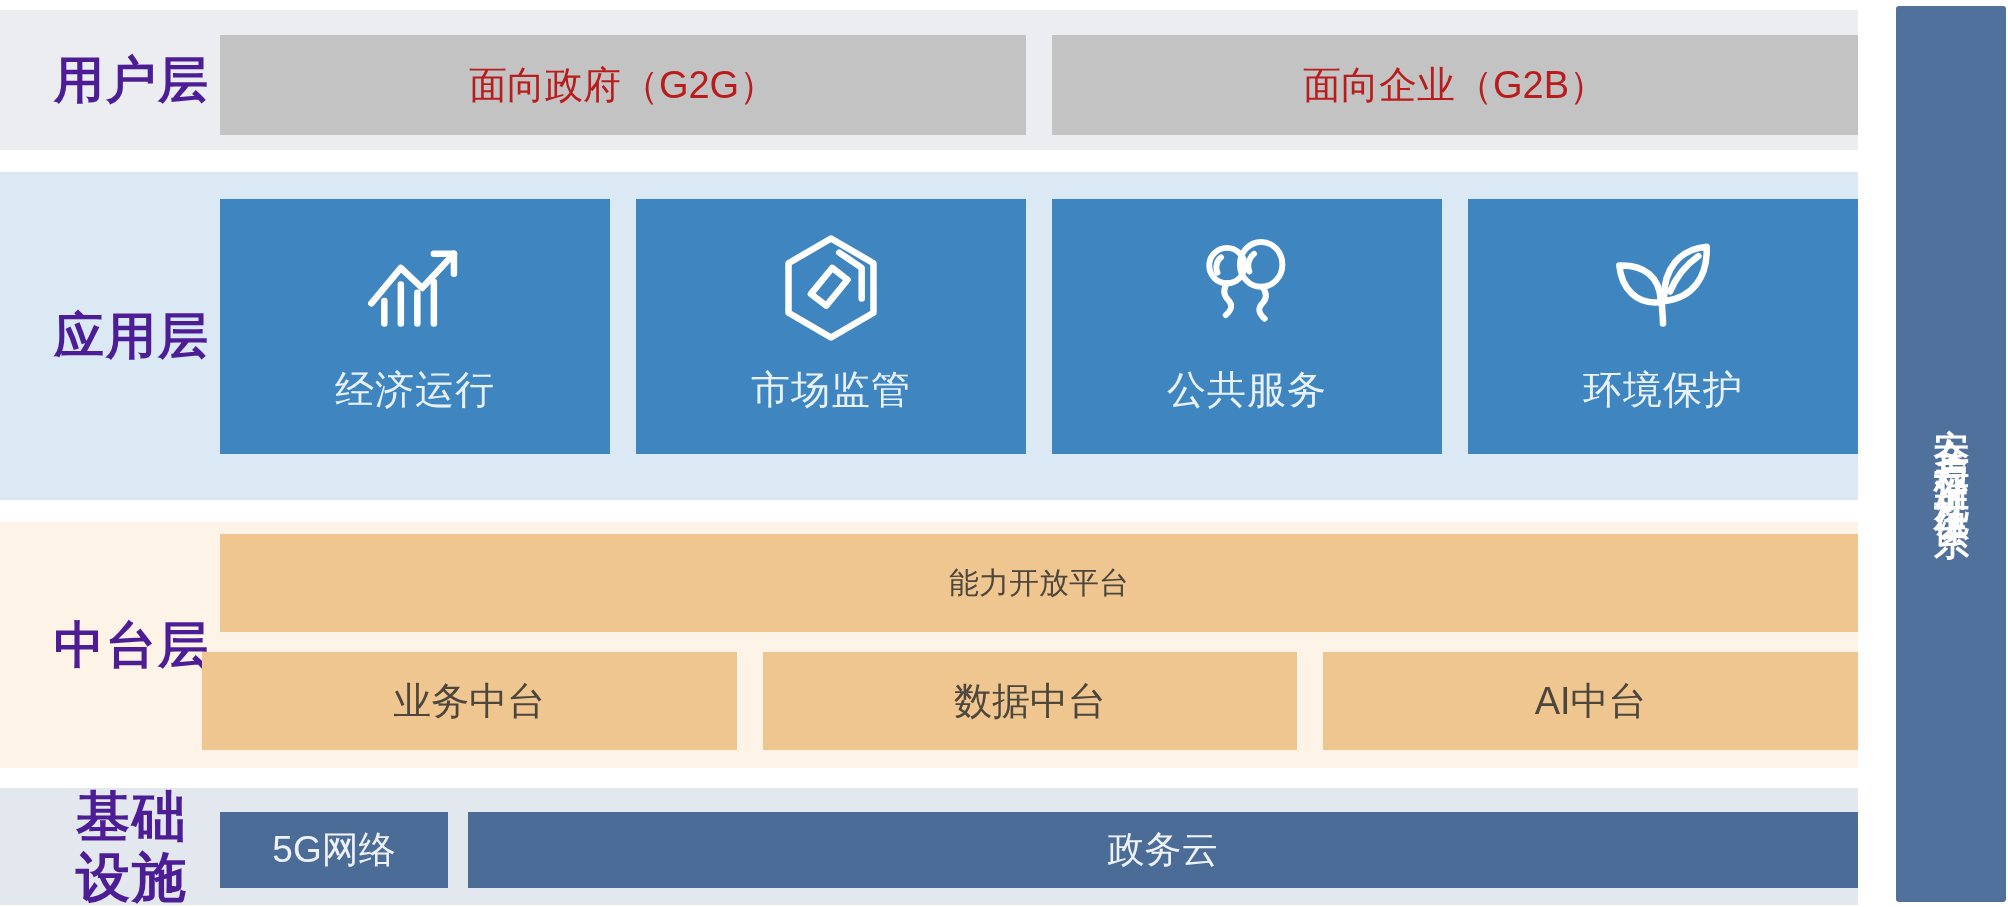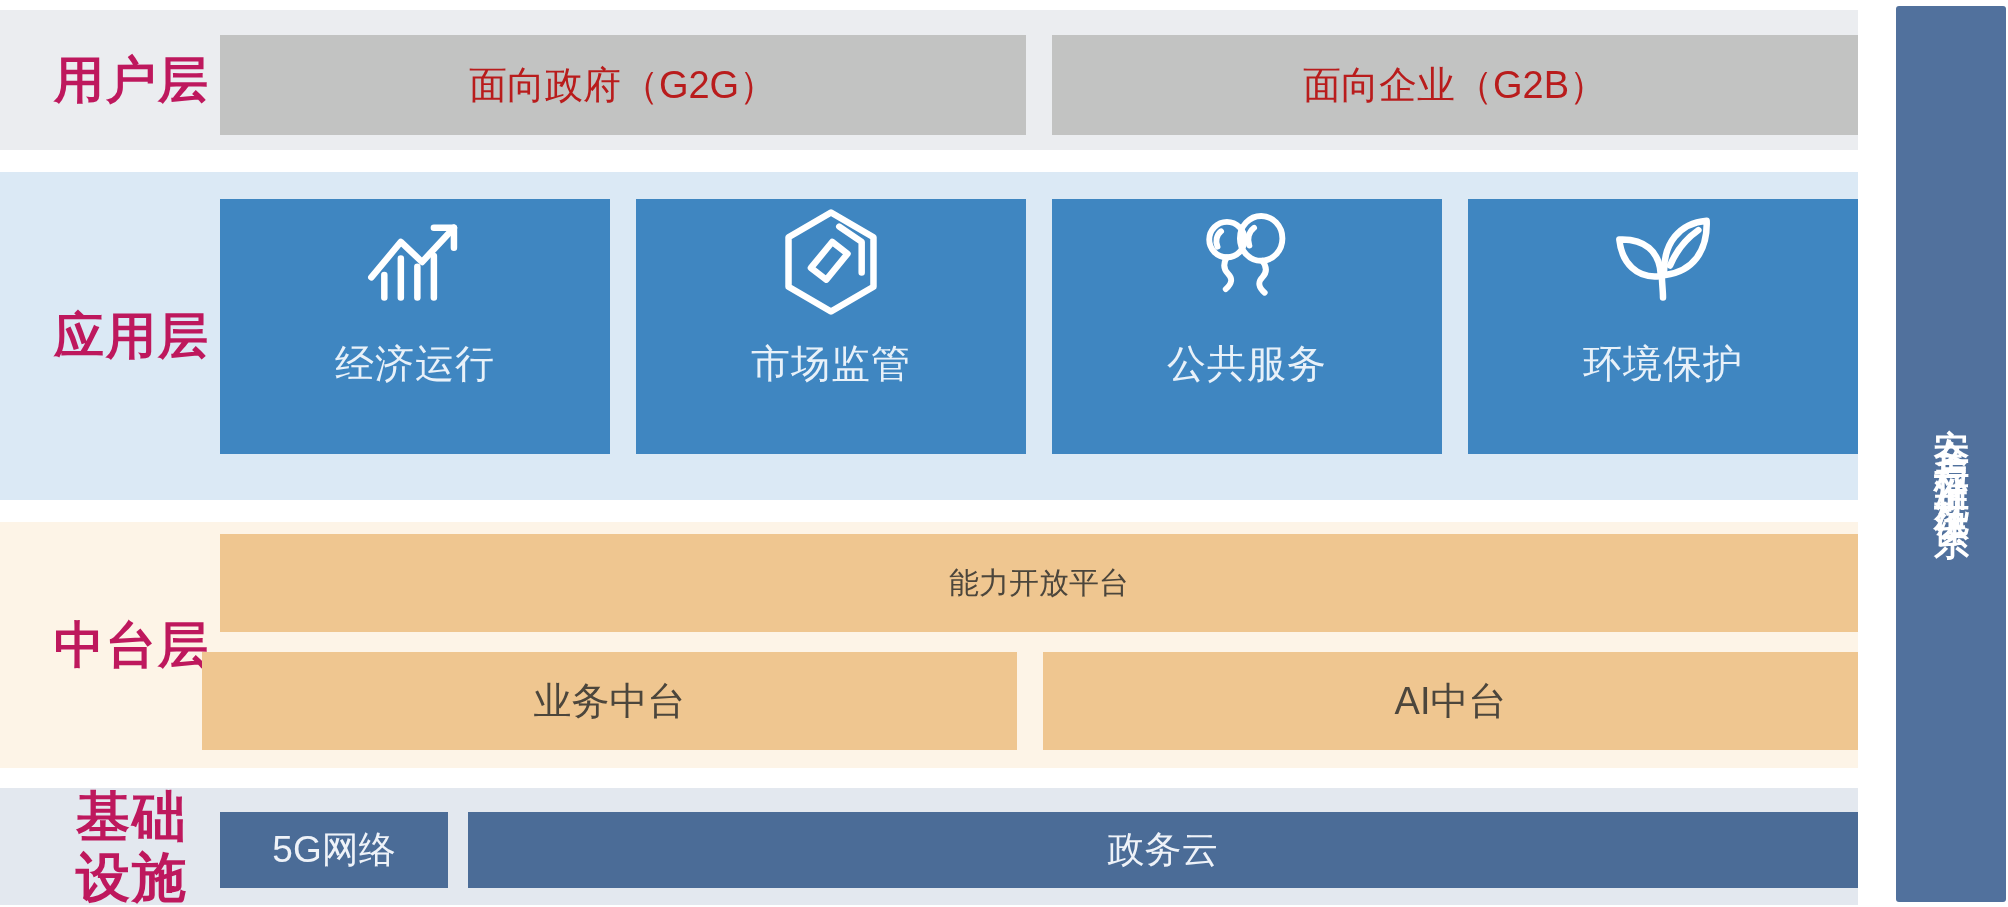--- a/index.html
+++ b/index.html
@@ -12,21 +12,21 @@
   }
   .band{position:absolute;left:0;width:1858px;}
   .band-user {top:10px;height:140px;background:#ebedf0;}
   .band-app  {top:172px;height:328px;background:#dbe9f5;}
   .band-mid  {top:522px;height:246px;background:#fdf4e7;}
   .band-infra{top:788px;height:117px;background:#e3e8ef;}
 
   .layer-label{
     position:absolute;left:0;top:0;bottom:0;width:264px;
     display:flex;align-items:center;justify-content:center;
-    font-size:50px;font-weight:700;color:#be185d;
+    font-size:50px;font-weight:700;color:#4c1d95;
     letter-spacing:2px;text-align:center;line-height:1.12;
   }
   .layer-label.small{font-size:54px;}
 
   
   .user-row{
     position:absolute;left:220px;right:0;top:25px;height:100px;
     display:flex;gap:26px;
   }
   .user-box{
@@ -36,21 +36,21 @@
   }
 
   
   .app-row{
     position:absolute;left:220px;right:0;top:27px;height:255px;
     display:flex;gap:26px;
   }
   .app-box{
     flex:1;background:#3f86c1;
     display:flex;flex-direction:column;align-items:center;justify-content:flex-start;
-    padding-top:4px;box-sizing:border-box;
+    padding-top:30px;box-sizing:border-box;
   }
   .app-icon{width:118px;height:118px;flex:0 0 auto;}
   .app-icon svg{width:100%;height:100%;display:block;}
   .app-label{
     margin-top:16px;font-size:39px;color:#e8f1f9;letter-spacing:1px;
   }
 
   
   .mid-platform{
     position:absolute;left:220px;right:0;top:12px;height:98px;
@@ -161,20 +161,21 @@
       </div>
 
     </div>
   </div>
 
   <div class="band band-mid">
     <div class="layer-label">中台层</div>
     <div class="mid-platform">能力开放平台</div>
     <div class="mid-row">
       <div class="mid-box">业务中台</div>
+      <div class="mid-box">数据中台</div>
       <div class="mid-box">AI中台</div>
     </div>
   </div>
 
   <div class="band band-infra">
     <div class="layer-label small">
       <span>
         <span>基础</span><br>
         <span>设施</span>
       </span>

